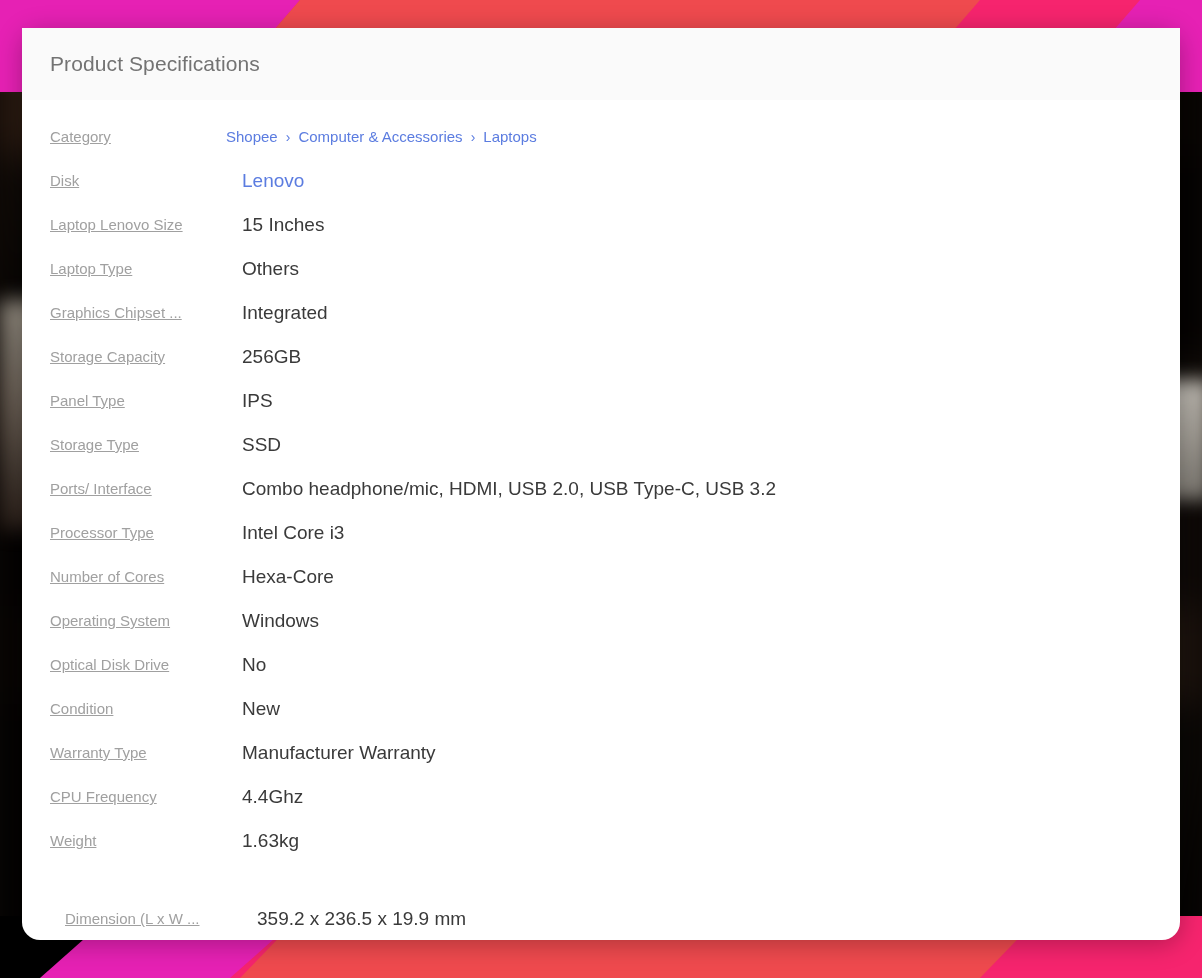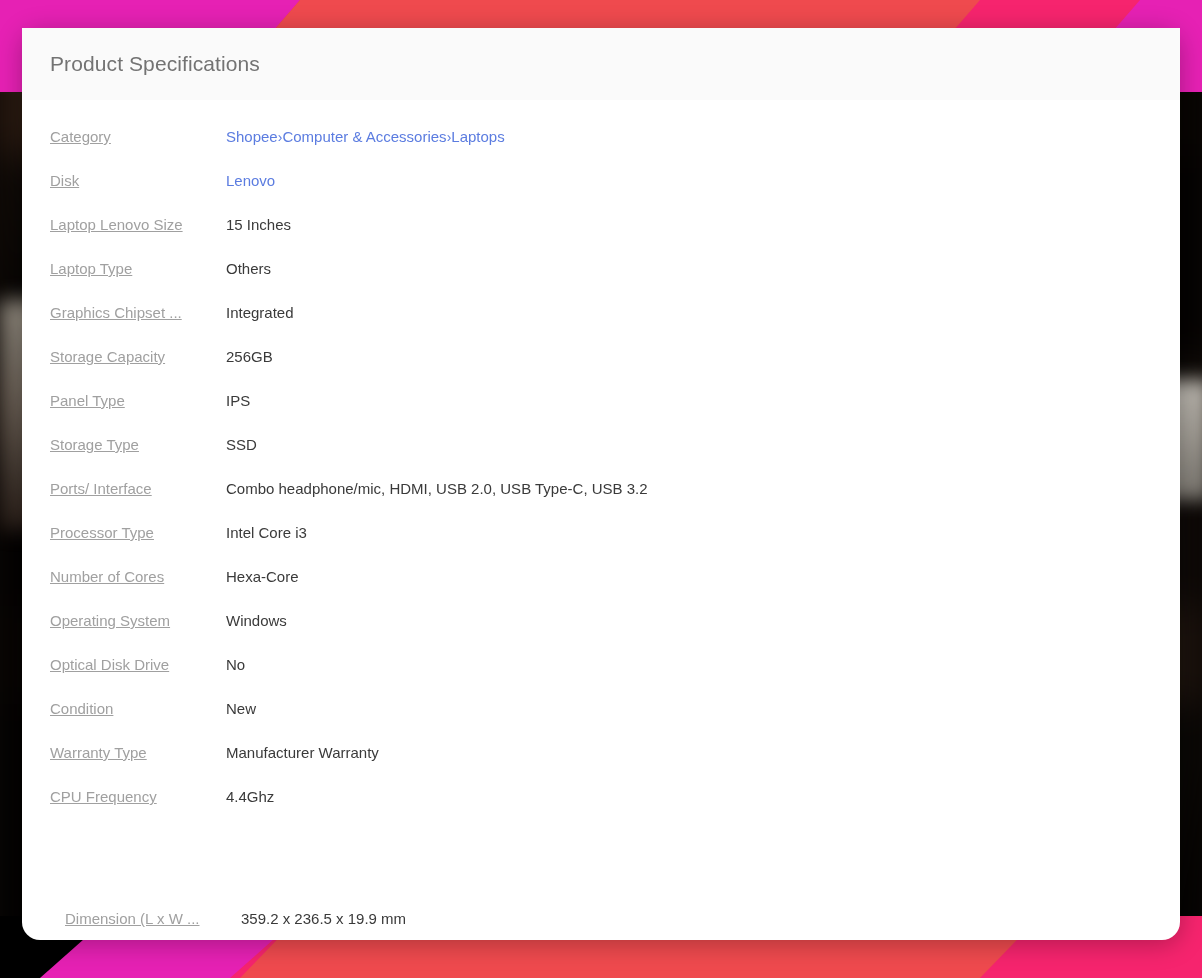--- a/index.html
+++ b/index.html
@@ -86,28 +86,29 @@
     width:176px;
     flex:0 0 176px;
     font-size:15px;
     color:#a0a0a0;
     line-height:22px;
     white-space:nowrap;
     overflow:hidden;
     text-decoration:underline;
   }
   .spec-value {
-    font-size:15px;
+    font-size:19px;
     color:#3a3a3a;
     line-height:22px;
     white-space:nowrap;
+    margin-left:16px;
   }
   .spec-value.link { color:#5b7ce0; }
 
-  .breadcrumb { display:flex; align-items:center; }
+  .breadcrumb { display:flex; align-items:center; gap:8px; }
   .crumb {
     font-size:15px;
     color:#5b7ce0;
     line-height:22px;
     cursor:pointer;
   }
   .crumb-sep {
     font-size:14px;
     color:#5b7ce0;
     line-height:22px;
@@ -210,19 +211,23 @@
         <div class="spec-value">New</div>
       </div>
       <div class="spec-row">
         <div class="spec-label">Warranty Type</div>
         <div class="spec-value">Manufacturer Warranty</div>
       </div>
       <div class="spec-row">
         <div class="spec-label">CPU Frequency</div>
         <div class="spec-value">4.4Ghz</div>
       </div>
+      <div class="spec-row">
+        <div class="spec-label">Weight</div>
+        <div class="spec-value">1.63kg</div>
+      </div>
       <div class="spec-row overflow-row">
         <div class="spec-label">Dimension (L x W ...</div>
         <div class="spec-value">359.2 x 236.5 x 19.9 mm</div>
       </div>
     </div>
 
 </div>
 
 </body></html>

